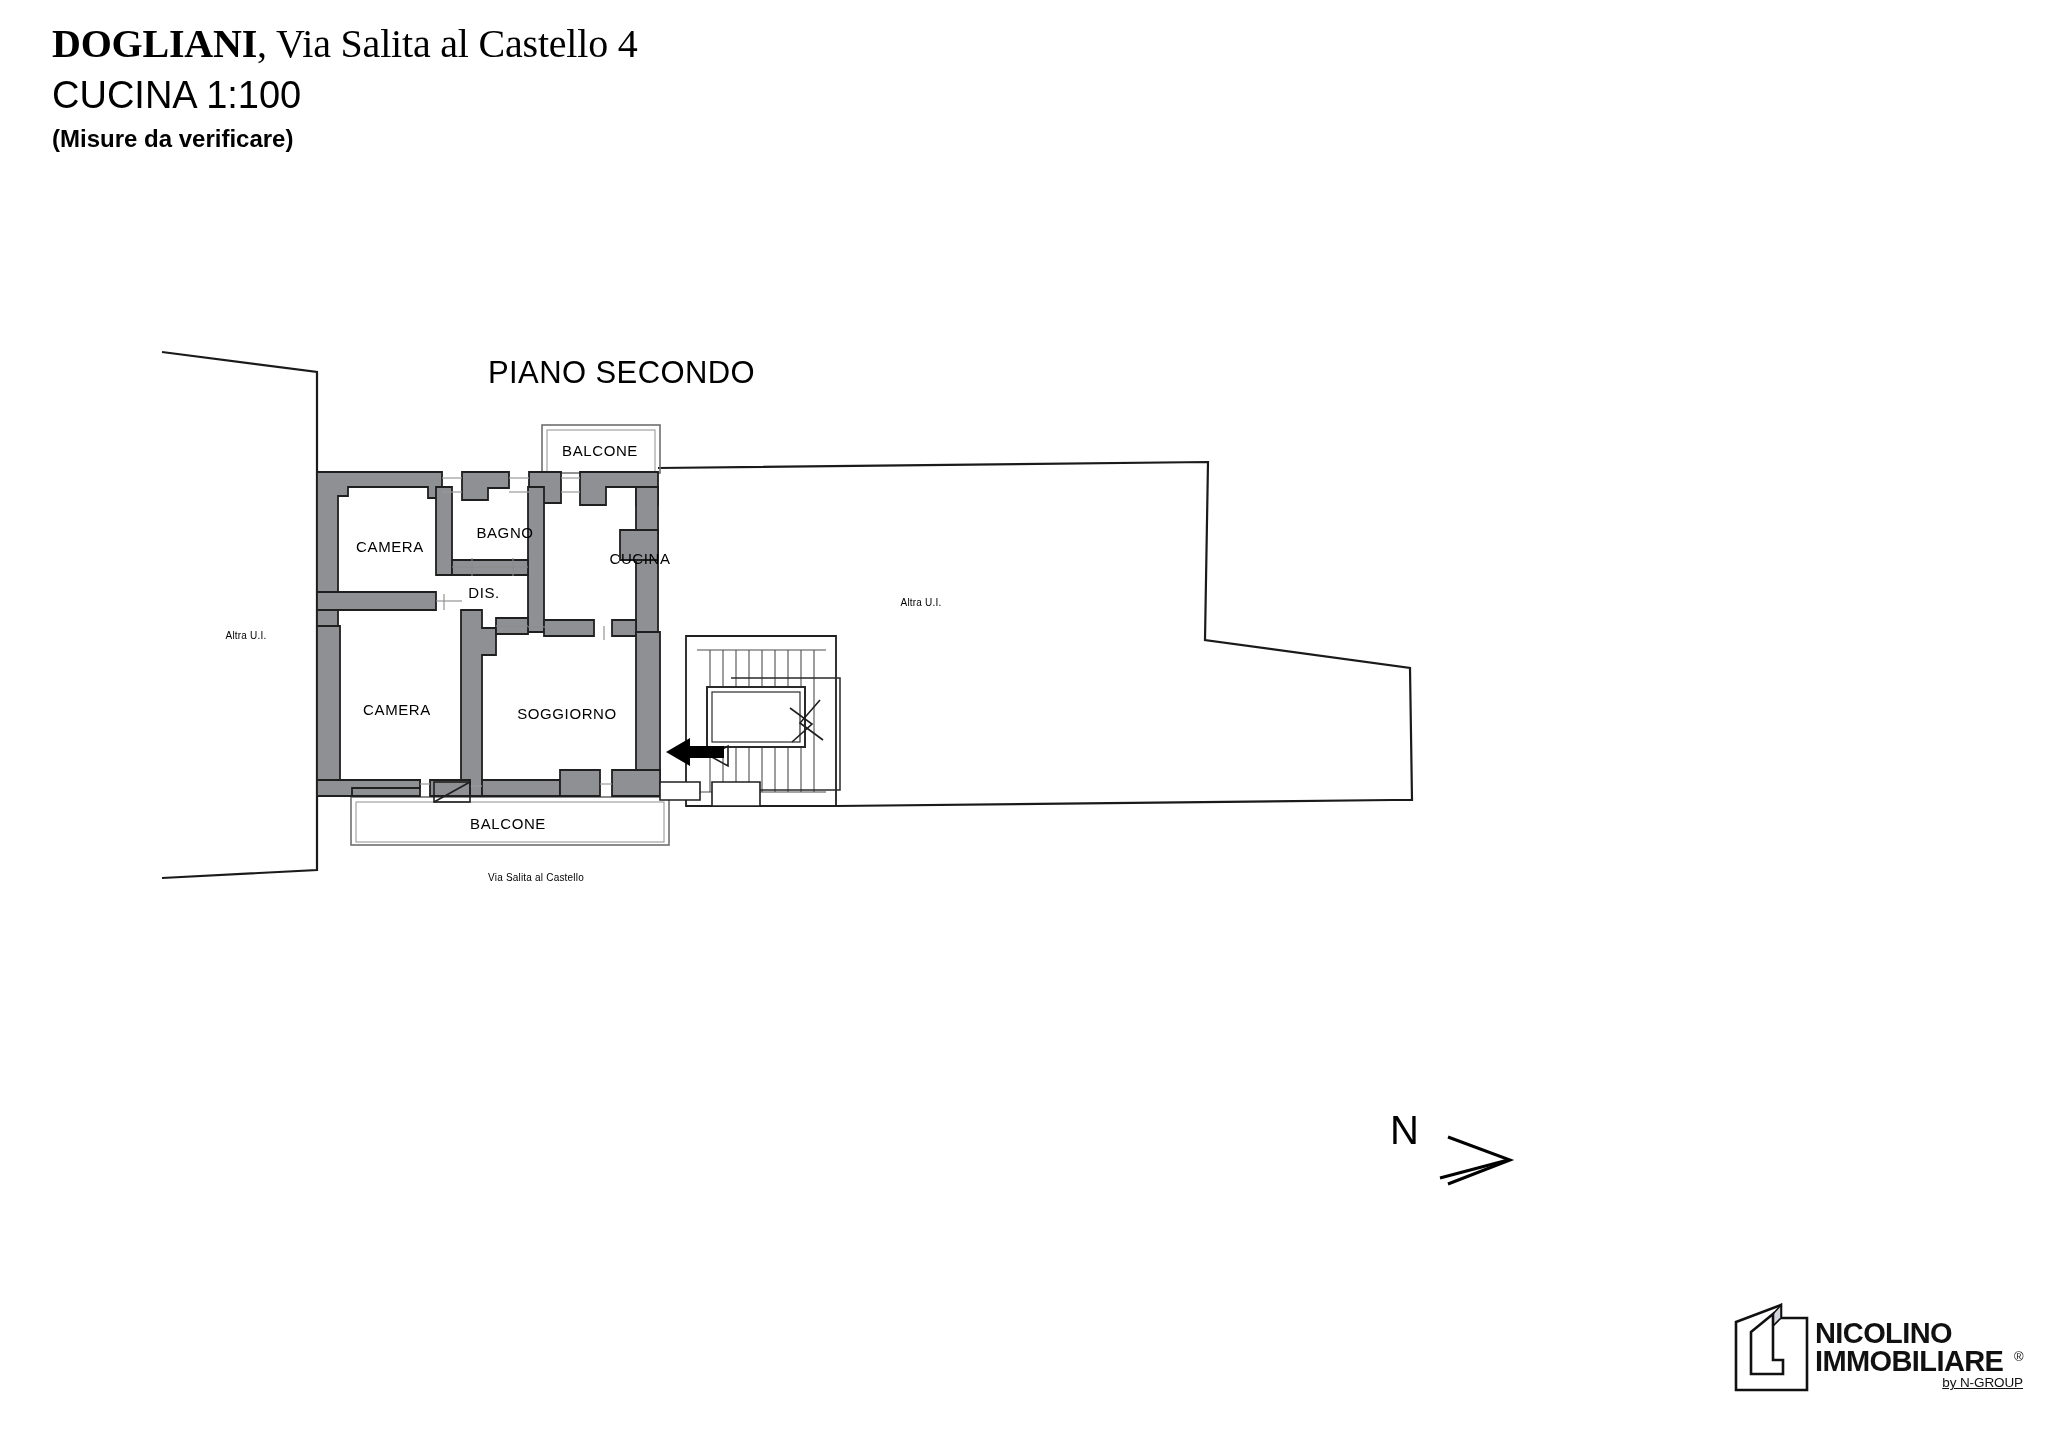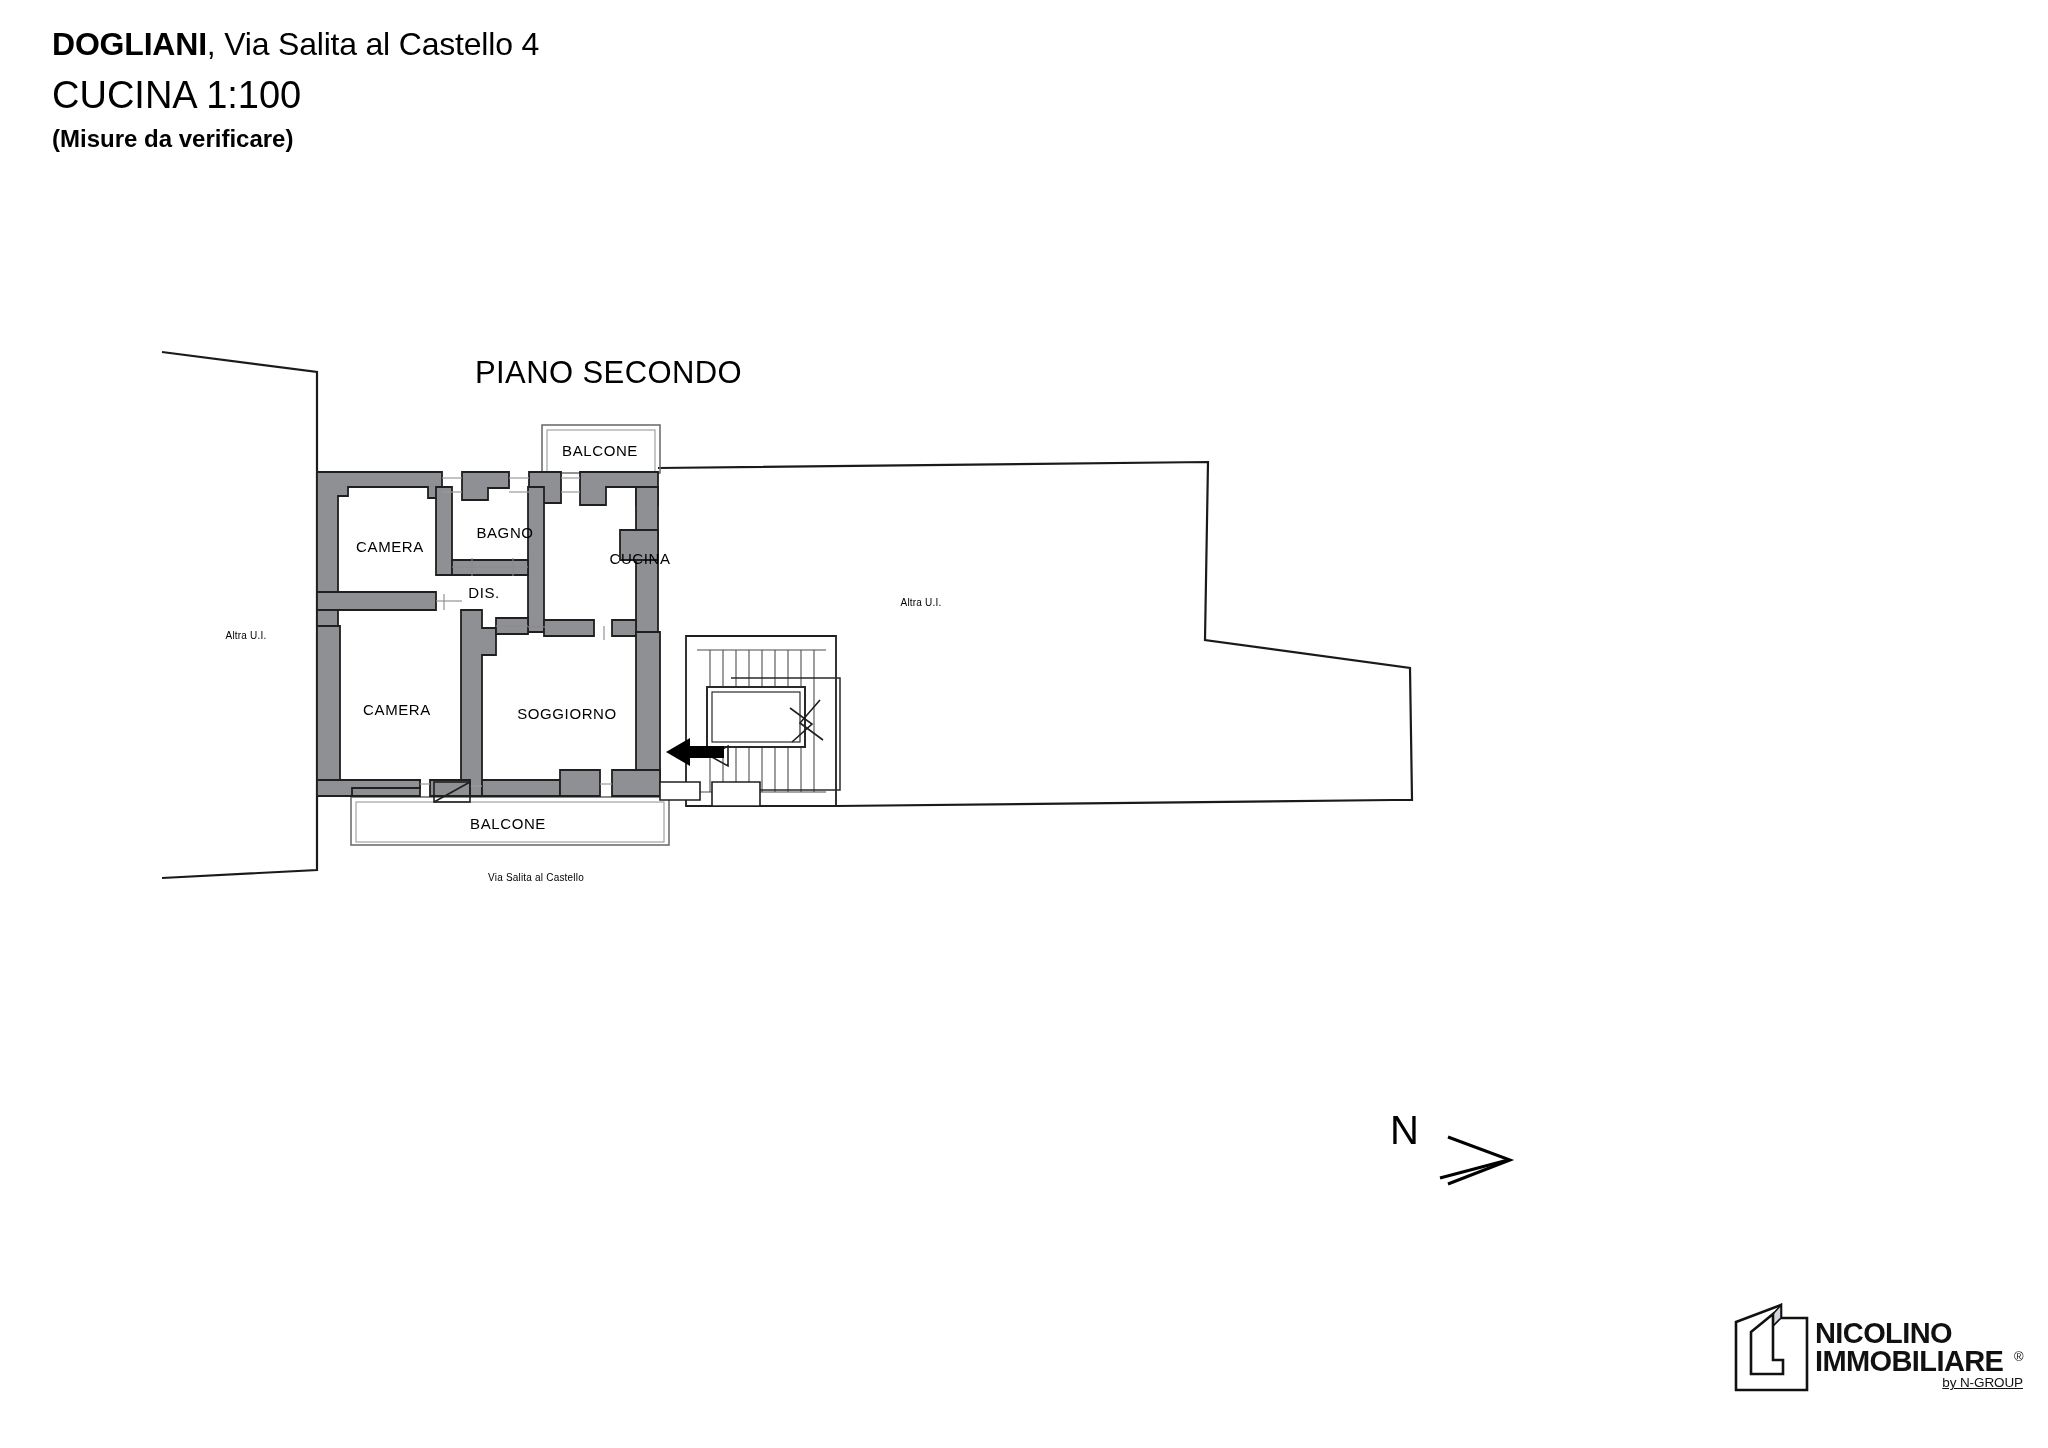--- a/index.html
+++ b/index.html
@@ -17,24 +17,25 @@
   }
 
   
   #header-block {
     position: absolute;
     left: 52px;
     top: 18px;
     width: 1200px;
   }
   #title-line {
-    font-size: 32px;
+    font-size: 40px;
     line-height: 52px;
     letter-spacing: -0.2px;
     white-space: nowrap;
+    font-family: Liberation Serif, serif;
   }
   #title-city {
     font-weight: bold;
   }
   #title-address {
     font-weight: normal;
   }
   #scale-line {
     font-size: 38px;
     line-height: 50px;
@@ -42,21 +43,21 @@
   }
   #note-line {
     font-size: 24px;
     line-height: 38px;
     font-weight: bold;
   }
 
   
   #floor-caption {
     position: absolute;
-    left: 475px;
+    left: 488px;
     top: 355px;
     font-size: 31px;
     letter-spacing: 0.4px;
     white-space: nowrap;
   }
 
   
   #plan-canvas {
     position: absolute;
     left: 0;

